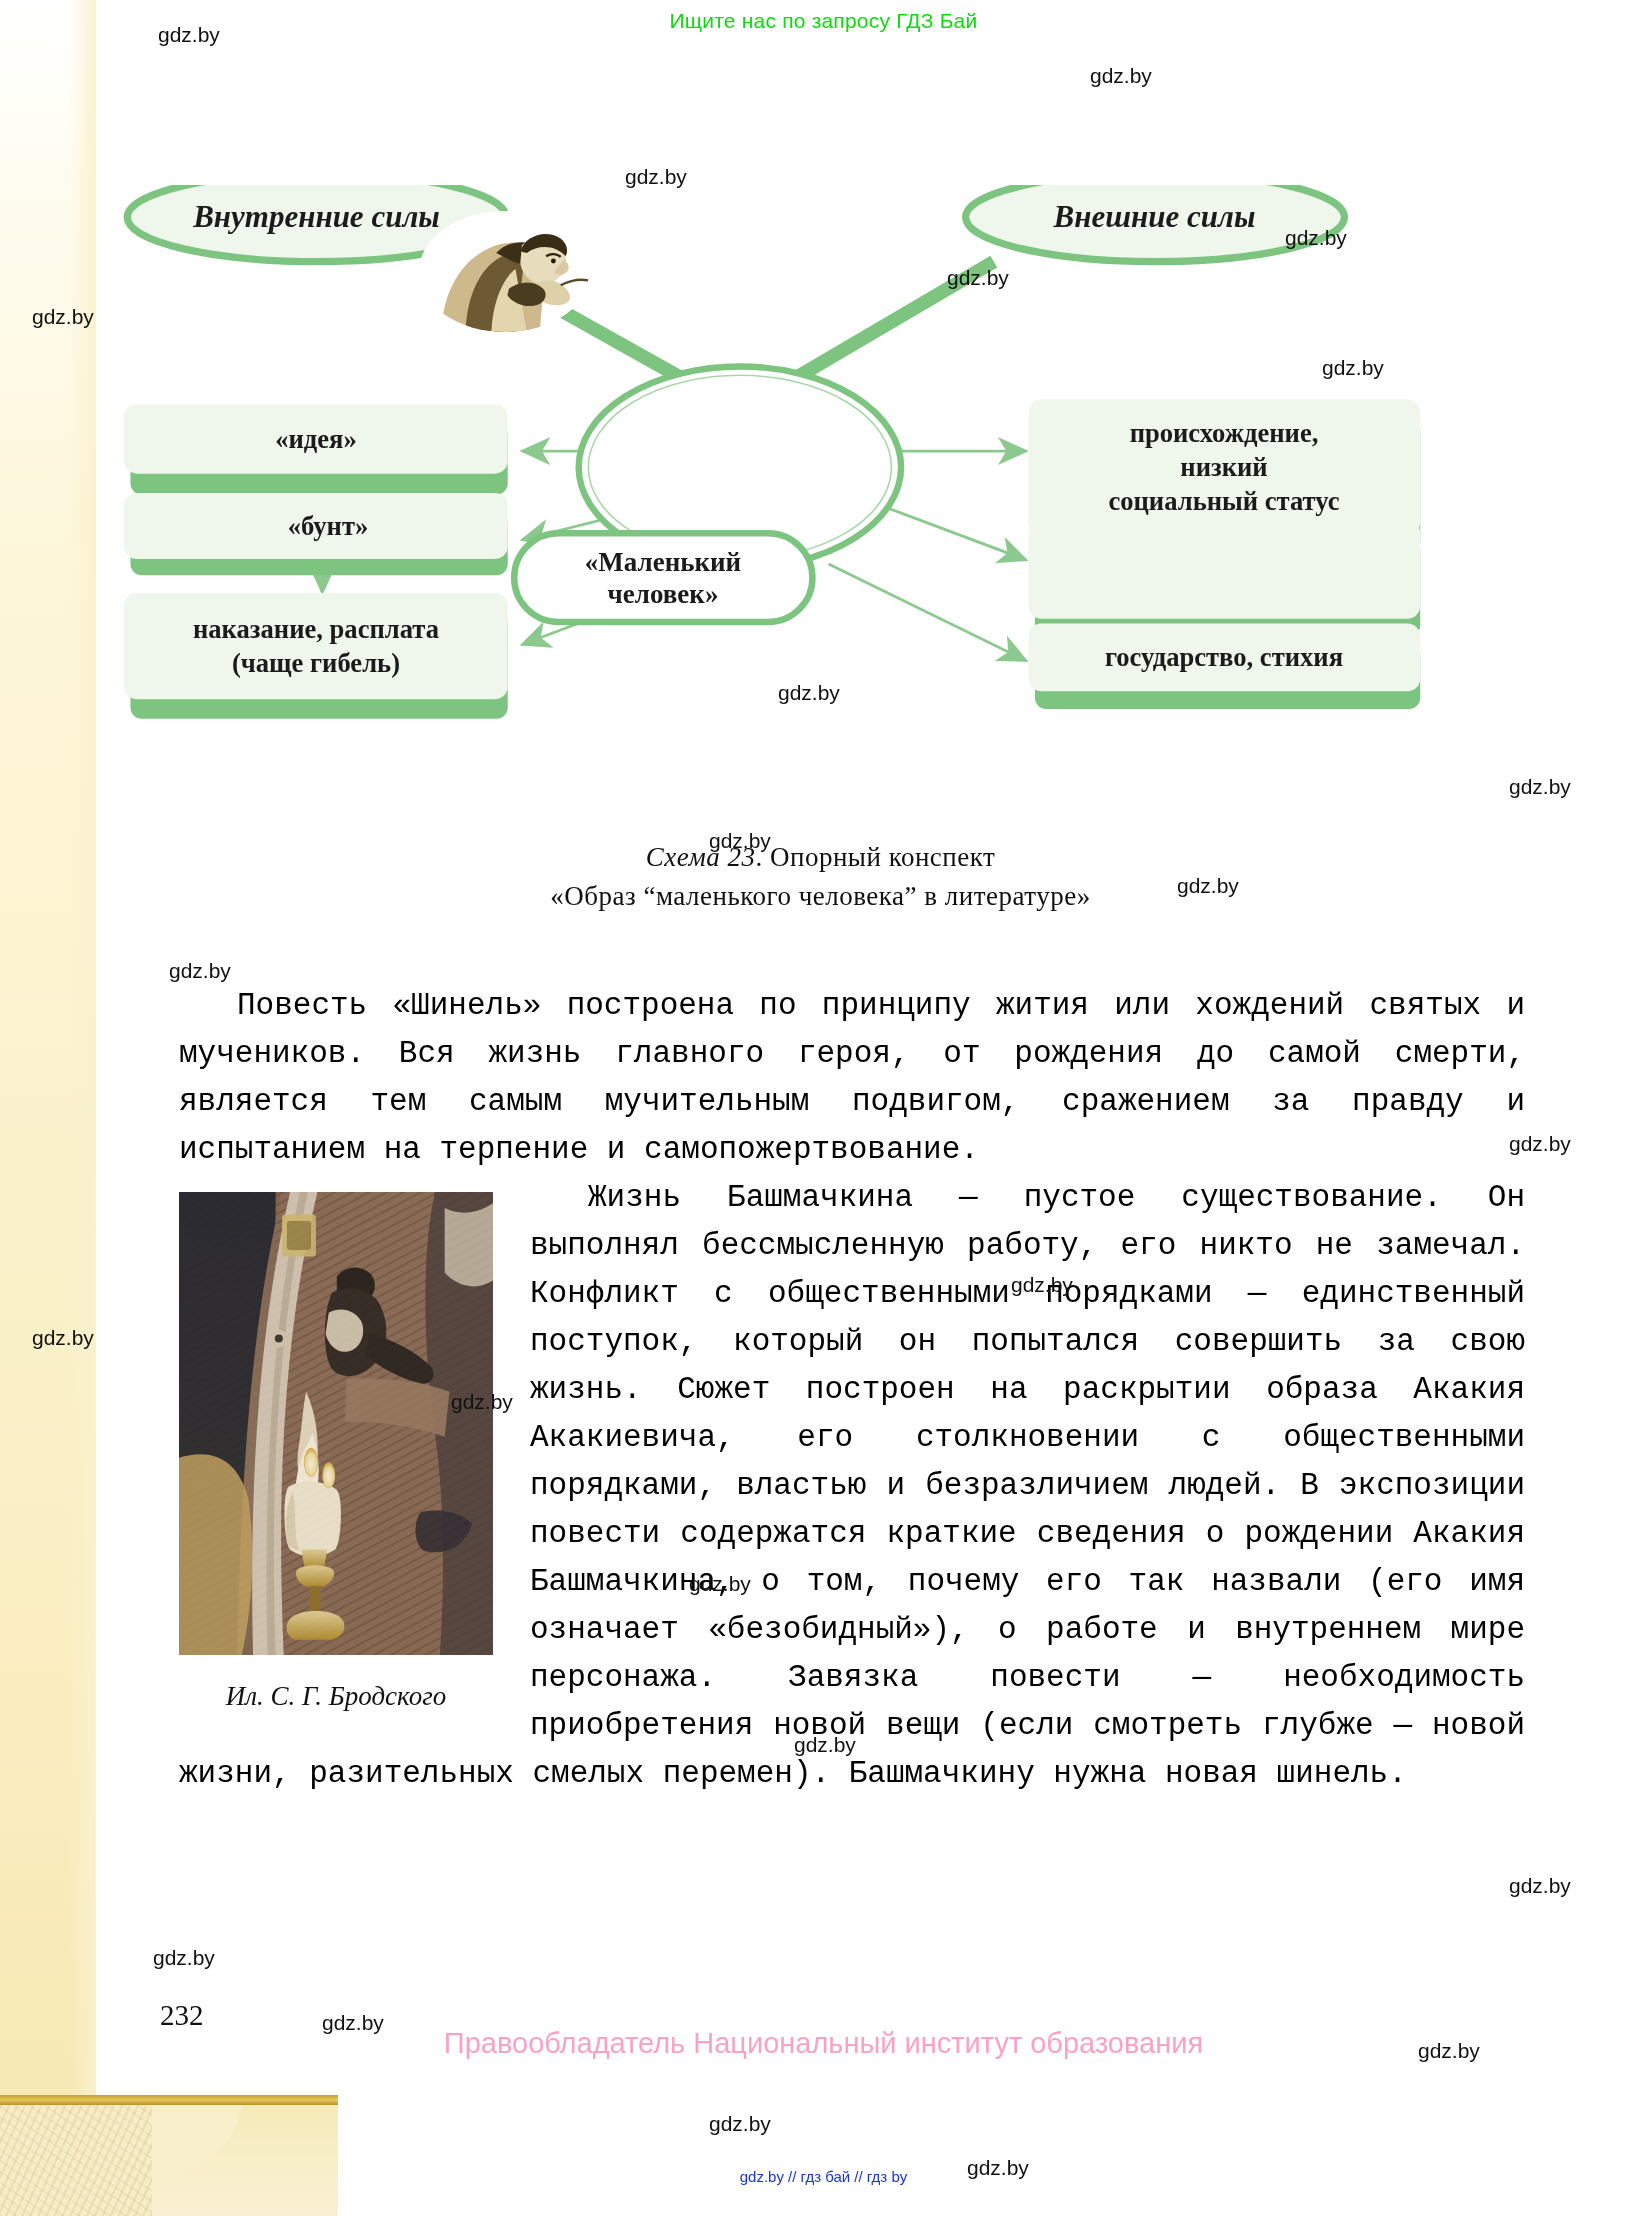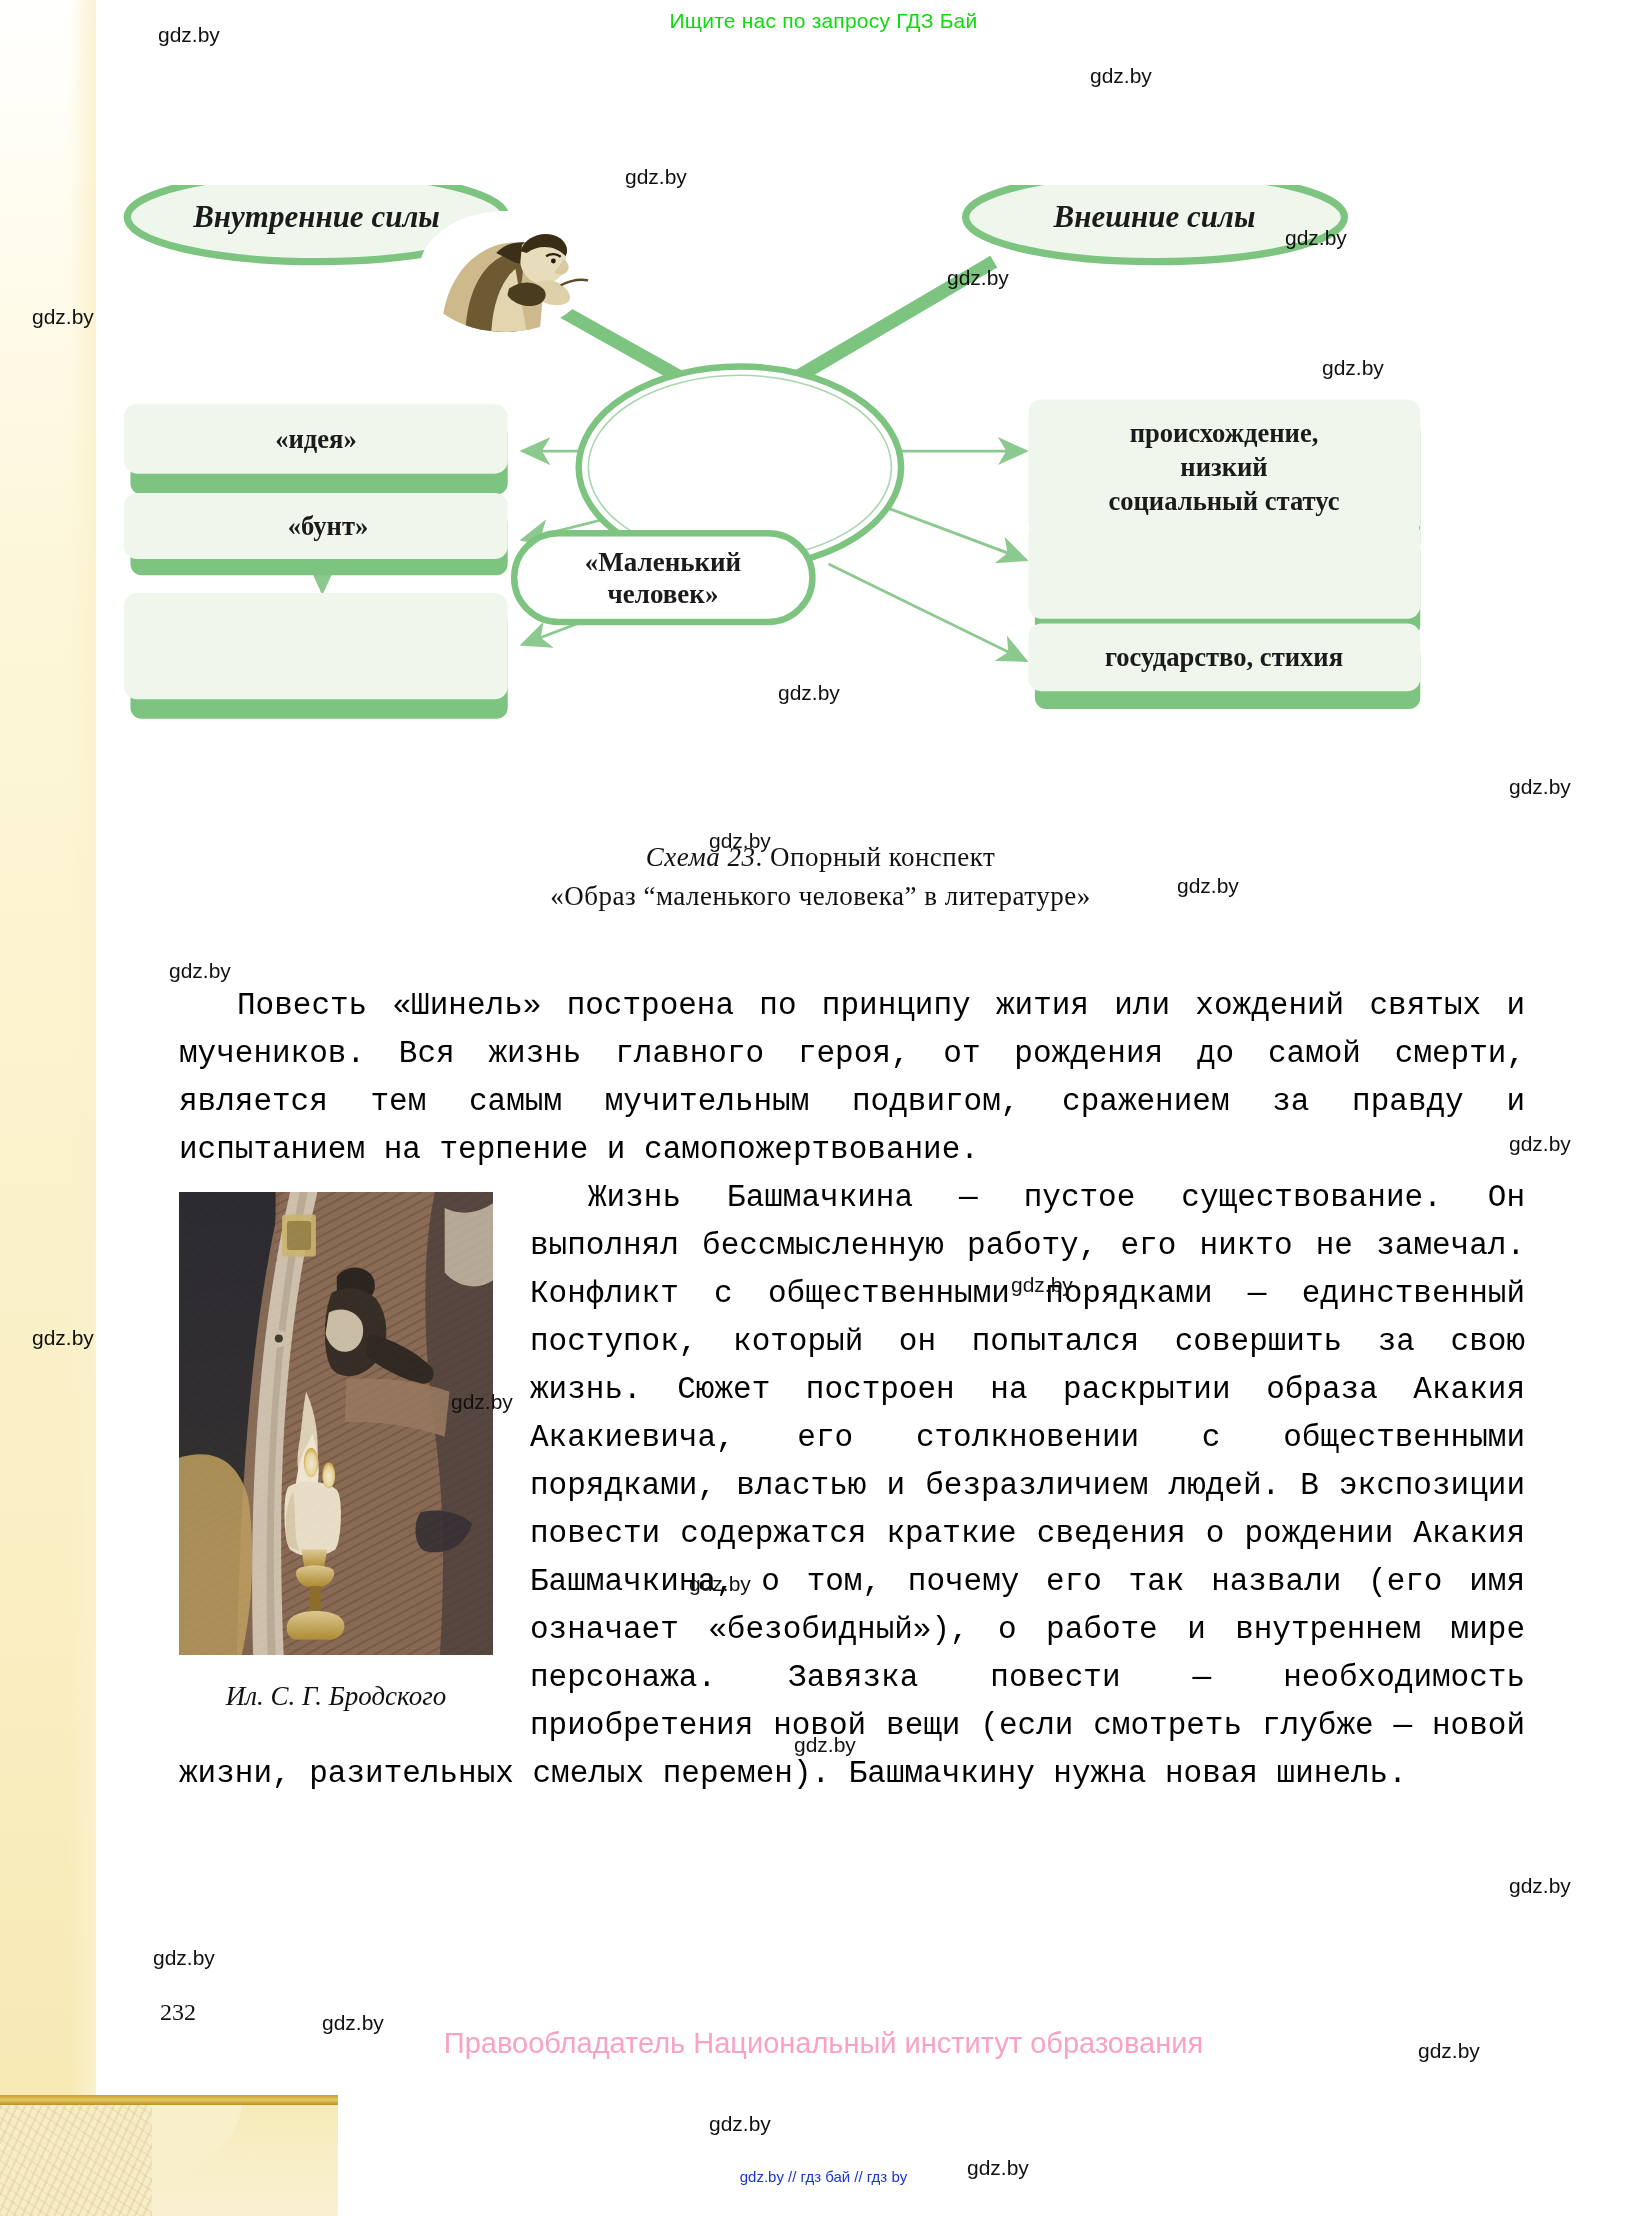--- a/index.html
+++ b/index.html
@@ -176,21 +176,21 @@
     text-align: center;
     font-style: italic;
     font-size: 27px;
     color: #111;
   }
 
   
   .page-num {
     position: absolute;
     left: 160px; top: 1999px;
-    font-size: 24px;
+    font-size: 29px;
     color: #111;
   }
 
   
   .footer-pink {
     position: absolute;
     left: 0; top: 2027px;
     width: 100%;
     text-align: center;
     font-family: "Liberation Sans", sans-serif;
@@ -307,20 +307,22 @@
 
         <path d="M 112,96 C 126,86 144,86 154,96 C 160,102 158,112 148,116 C 132,122 114,112 110,104 Z" fill="#4a3c1f"></path>
       </svg>
     </div>
 
     <div class="node-text ellipse-label" style="left:32px; top:-14.5px; width:379px; height:93px;">Внутренние силы</div>
     <div class="node-text ellipse-label" style="left:870px; top:-14.5px; width:379px; height:93px;">Внешние силы</div>
 
     <div class="node-text box-label" style="left:29px; top:219px; width:384px; height:69px;">«идея»</div>
     <div class="node-text box-label" style="left:41px; top:308px; width:384px; height:66px;">«бунт»</div>
+    <div class="node-text box-label" style="left:29px; top:408px; width:384px; height:106px; white-space:pre-line;">наказание, расплата
+(чаще гибель)</div>
 
     <div class="node-text box-label" style="left:933px; top:214px; width:392px; height:135px; white-space:pre-line;">происхождение,
 низкий
 социальный статус</div>
     <div class="node-text box-label" style="left:933px; top:438px; width:392px; height:68px;">государство, стихия</div>
 
     <div class="node-text center-label" style="left:419px; top:348px; width:298px; height:89px; white-space:pre-line;">«Маленький
 человек»</div>
   </div>
 

